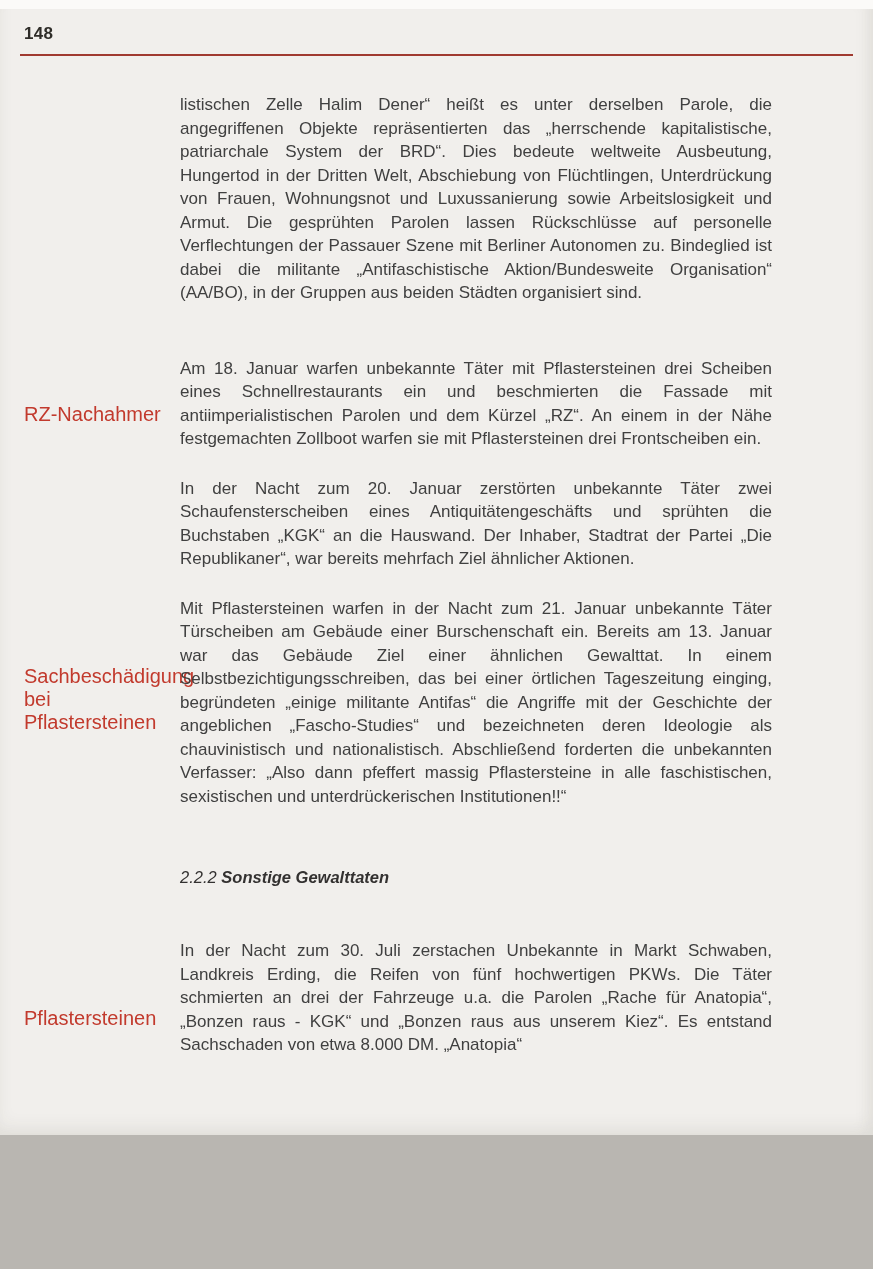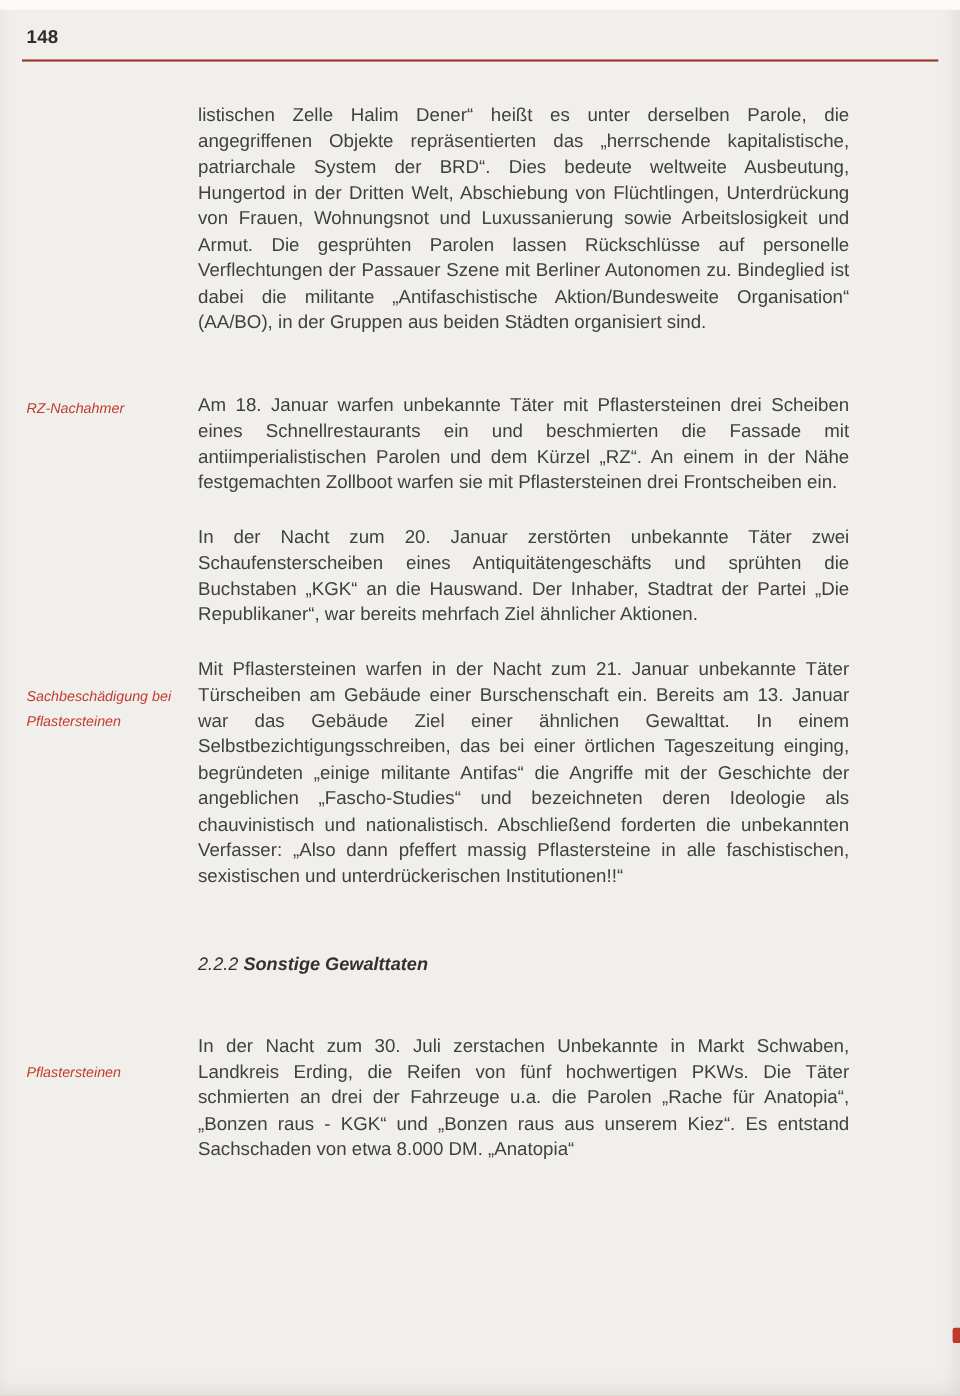--- a/index.html
+++ b/index.html
@@ -1,19 +1,19 @@
 <!DOCTYPE html>
 <html lang="de"><head>
 <meta charset="utf-8">
 <style>
   * { margin: 0; padding: 0; box-sizing: border-box; }
   html, body { background: #b9b6b1; }
   .page {
     width: 873px;
-    height: 1269px;
+    height: 1135px;
     margin: 0 auto;
     background: #f1efec;
     font-family: "Liberation Sans", sans-serif;
     color: #3a3834;
     position: relative;
     overflow: hidden;
     box-shadow: inset -7px 0 14px rgba(60,55,45,0.05), inset 0 -10px 16px rgba(60,55,45,0.05);
   }
   .scan-edge-top {
     position: absolute; top: 0; left: 0; right: 0; height: 9px;
@@ -39,24 +39,24 @@
   .text-col { flex: 0 0 592px; width: 592px; }
   .para {
     font-size: 17px;
     line-height: 23.5px;
     text-align: justify;
     color: #404040;
     hyphens: auto;
     -webkit-hyphens: auto;
   }
   .margin-note {
-    font-style: italic;
-    font-size: 13px;
+    font-size: 20px;
     line-height: 23px;
     width: 140px;
+    margin-top: 44px;
   }
   .note-offset-1 { padding-top: 24px; }
   .note-offset-0 { padding-top: 2px; }
   .section-heading {
     font-size: 16.5px;
     font-weight: normal;
     color: #333130;
     margin: 30px 0 0 0;
     padding-top: 0;
   }

